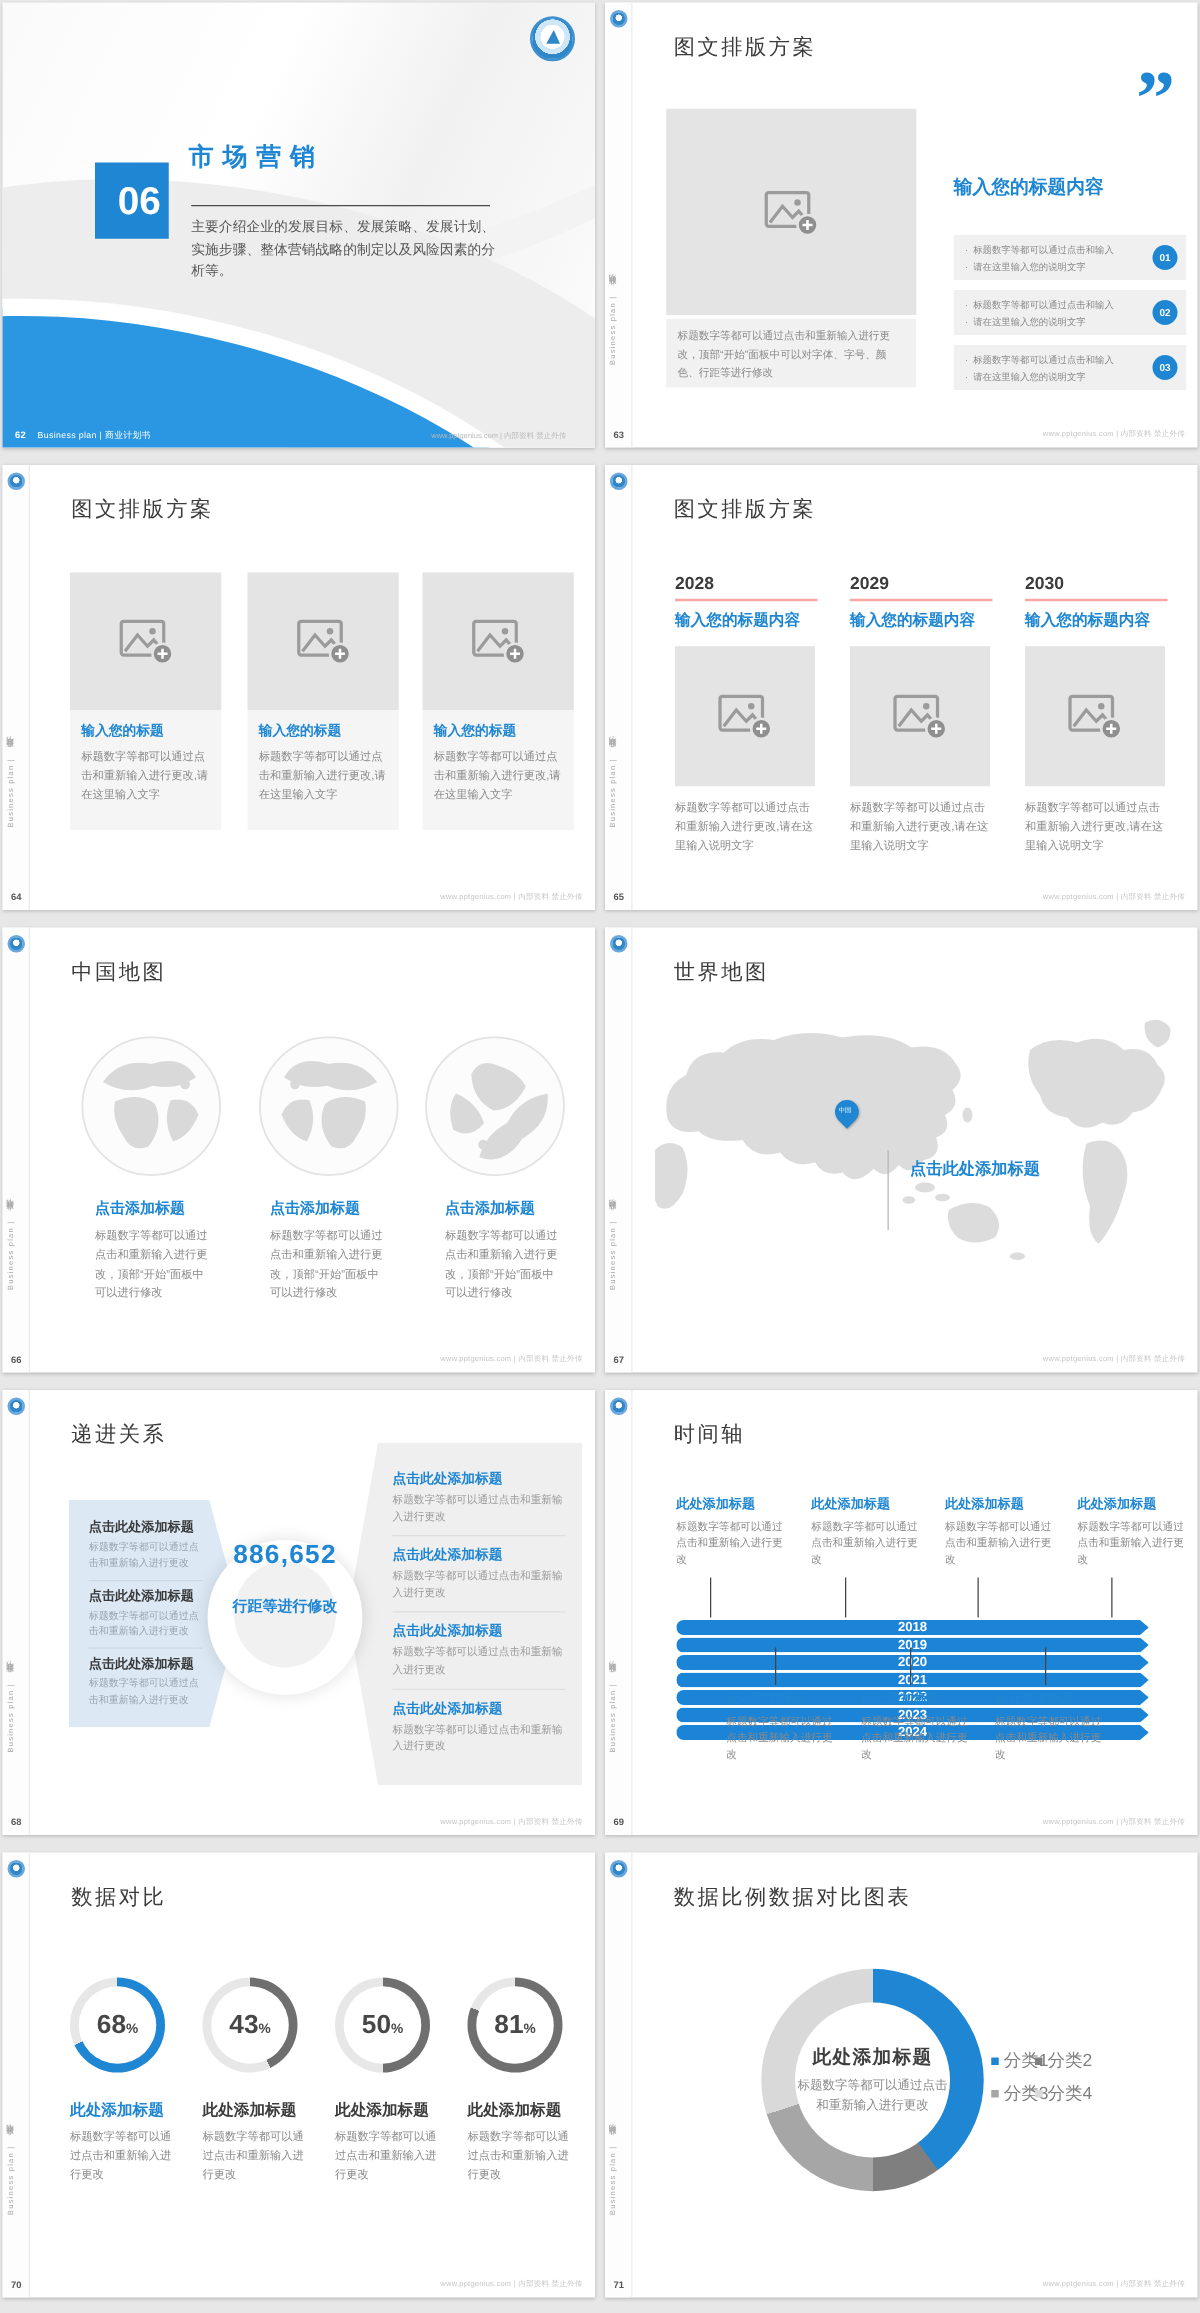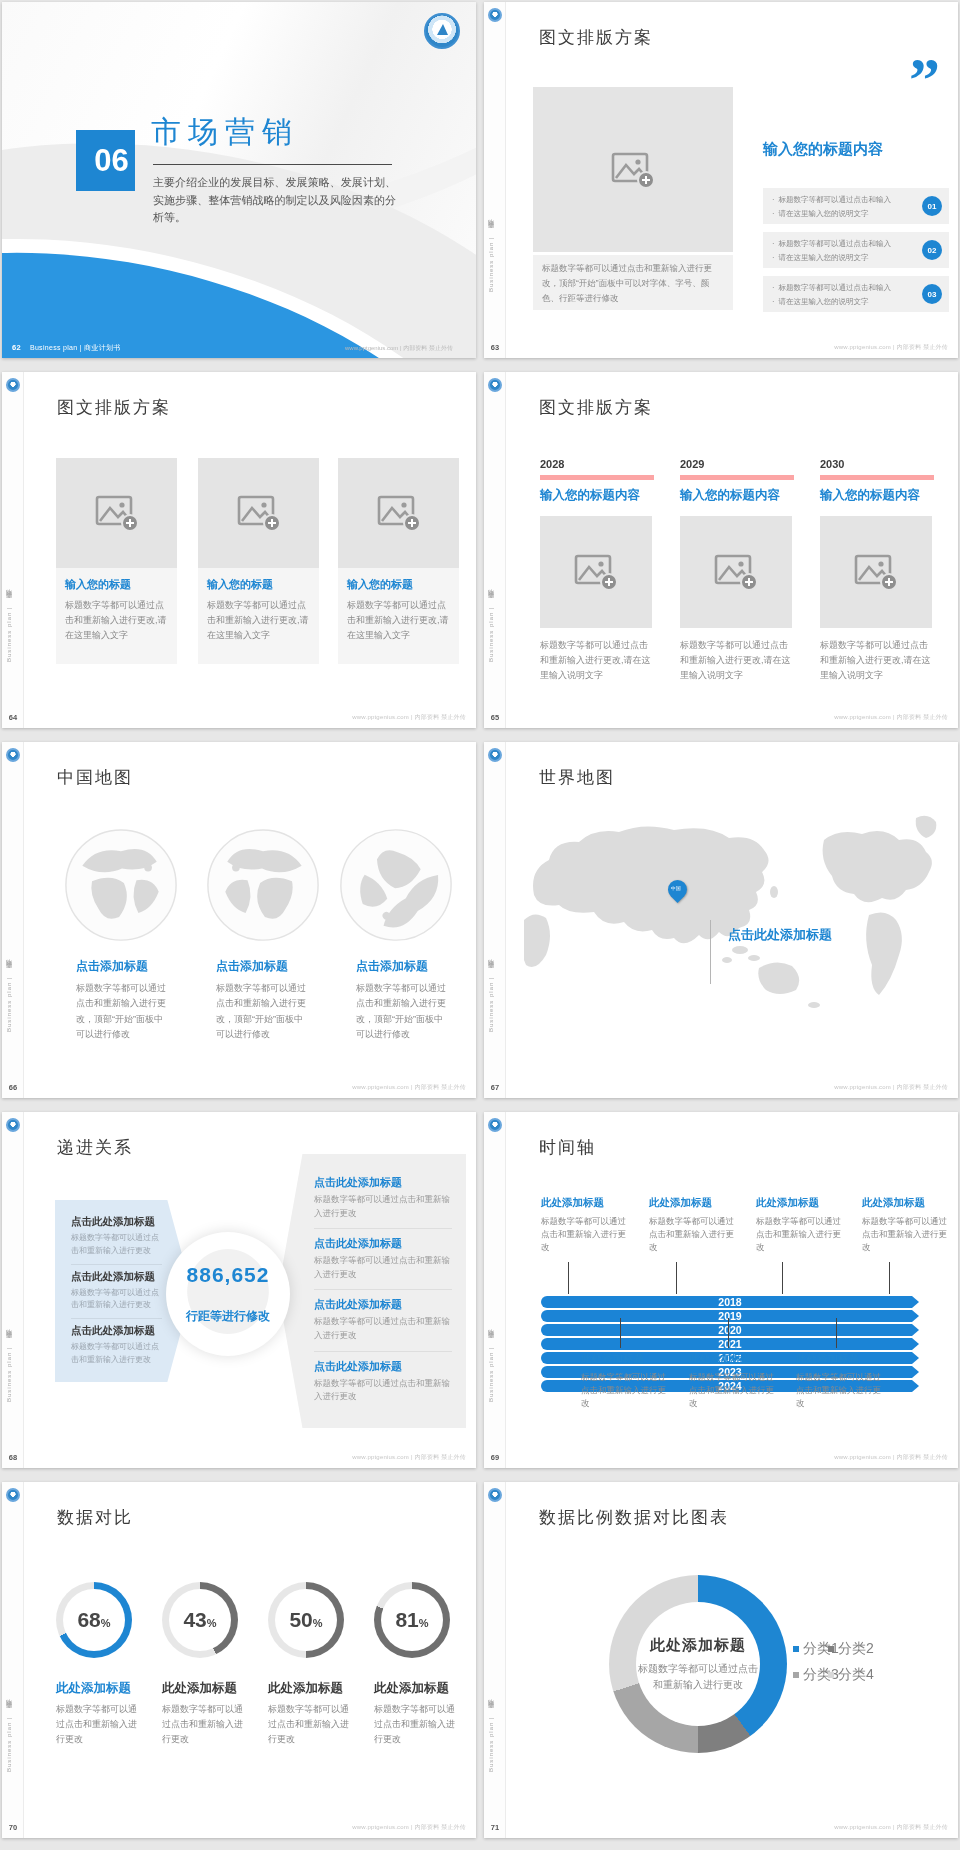--- a/index.html
+++ b/index.html
@@ -39,21 +39,21 @@
   
   .cov{background:linear-gradient(115deg,#fafafa 0%,#ffffff 38%,#f1f1f1 62%,#fdfdfd 100%);}
   .cov-gray1{left:-260px;top:150px;width:880px;height:520px;border-radius:50%;background:#ededed;transform:rotate(11deg);}
   .cov-gray2{left:-180px;top:-330px;width:900px;height:560px;border-radius:50%;border-bottom:26px solid #f3f3f3;transform:rotate(-14deg);}
   .cov-wedge{left:0;top:0;width:474px;height:356px;background:var(--dark);
              clip-path:polygon(48% 97%,82% 90%,78% 100%,48% 100%);}
   .cov-blue{left:-330px;top:248px;width:880px;height:540px;background:var(--cover-blue);
             border-radius:50%;border:14px solid #fff;transform:rotate(13deg);}
   .num-badge{left:74px;top:128px;width:59px;height:61px;background:var(--blue);color:#fff;
              display:flex;align-items:center;justify-content:center;font-size:31px;font-weight:bold;padding-left:12px;}
-  .cov-title{left:149px;top:110px;font-size:30px;font-weight:normal;color:var(--blue);letter-spacing:7px;}
+  .cov-title{left:149px;top:110px;font-size:20px;font-weight:bold;color:var(--blue);letter-spacing:7px;}
   .cov-rule{left:151px;top:162px;width:239px;height:1px;background:#4a4a4a;}
   .cov-desc{left:151px;top:172px;width:243px;font-size:11px;line-height:1.6;color:#555;text-align:justify;}
   .emblem{right:16px;top:11px;width:36px;height:36px;border-radius:50%;border:2px solid #3e8fd0;
           background:radial-gradient(circle at 50% 45%,#ffffff 0 40%,#cfe6f7 41% 58%,#2f86c8 59% 100%);}
   .emblem:after{content:"";position:absolute;left:11px;top:9px;border-left:6px solid transparent;
           border-right:5px solid transparent;border-bottom:11px solid #2f86c8;}
   .cov-foot-l{left:10px;bottom:5px;font-size:7px;color:#fff;letter-spacing:.3px;}
   .cov-foot-l b{margin-right:9px;font-size:7.5px;}
   .cov-foot-r{left:343px;bottom:5px;font-size:6px;color:#b9b9b9;}
   
@@ -70,21 +70,21 @@
          background:var(--blue);color:#fff;font-size:8px;font-weight:bold;
          display:flex;align-items:center;justify-content:center;}
   
   .card64{top:86px;width:121px;height:206px;}
   .c-img{height:110px;}
   .c-txt{height:96px;background:#f5f5f5;padding:9px 9px 0 9px;}
   .c-txt h4{font-size:11px;margin-bottom:6px;}
   .c-txt p{font-size:9px;line-height:1.65;}
   
   .col65{top:86px;width:114px;}
-  .col65 .yr{font-size:11px;font-weight:bold;color:#3c3c3c;border-bottom:5px solid #fca5a5;padding-bottom:5px;}
+  .col65 .yr{font-size:14px;font-weight:bold;color:#3c3c3c;border-bottom:2px solid #fca5a5;padding-bottom:5px;}
   .col65 h4{font-size:12.5px;margin-top:7px;}
   .col65 .ph{width:112px;height:112px;margin-top:12px;}
   .col65 p{font-size:9px;line-height:1.65;margin-top:10px;}
   
   .globe{top:85px;width:116px;height:116px;}
   .col66{top:216px;width:112px;padding-left:18px;}
   .col66 h4{font-size:12px;}
   .col66 p{font-size:9px;line-height:1.7;margin-top:6px;}
   
   .map67{left:40px;top:58px;width:420px;height:240px;}
@@ -102,21 +102,21 @@
               clip-path:polygon(13% 0,100% 0,100% 100%,13% 100%,0 50%);padding:14px 14px 6px 36px;}
   .blk68{padding:5px 0 6px 0;border-bottom:1px solid rgba(0,0,0,.07);}
   .blk68:last-child{border-bottom:none;}
   .blk68 h5{font-size:10.5px;color:#3a3a3a;}
   .arrow-gray .blk68 h5{color:var(--blue);font-size:11px;}
   .blk68 p{font-size:8px;line-height:1.6;color:#9aa4ae;margin-top:3px;}
   .arrow-gray .blk68{padding:7px 0 8px 0;}
   .arrow-gray .blk68 p{font-size:8.5px;color:#9a9a9a;}
   .circle68{left:164px;top:120px;width:124px;height:124px;border-radius:50%;background:#fff;
             box-shadow:0 0 14px rgba(0,0,0,.13);display:flex;flex-direction:column;
-            align-items:center;justify-content:center;z-index:3;
+            align-items:center;z-index:3;
             background-image:radial-gradient(ellipse at 50% 48%,#f1f1f1 0 46%,#fff 47%);gap:16px;}
   .big-num{font-size:21px;font-weight:bold;color:var(--blue);letter-spacing:1px;}
   .num-lab{font-size:12px;font-weight:bold;color:var(--blue);margin-top:5px;}
   
   .ti-top{top:84px;width:86px;}
   .ti-bot{top:240px;width:86px;}
   .ti h5{font-size:10.5px;}
   .ti p{font-size:8.5px;line-height:1.55;color:#8a8a8a;margin-top:5px;}
   .conn{width:1px;background:#444;}
   .chips{left:57px;top:184px;width:378px;height:20px;display:flex;gap:2px;flex-direction:column;}

